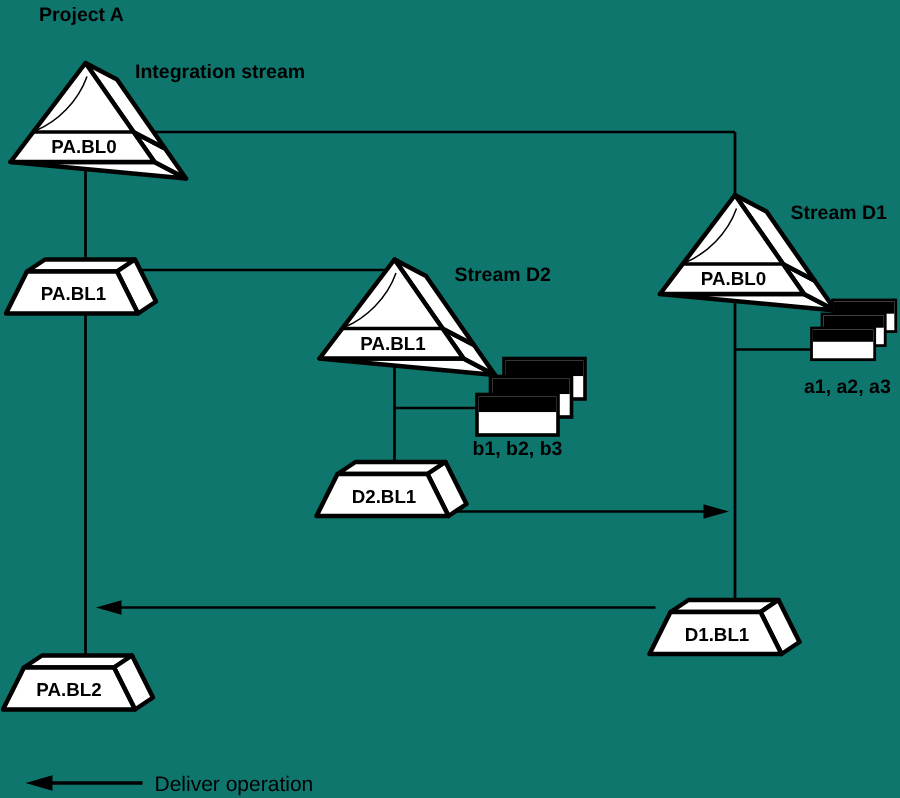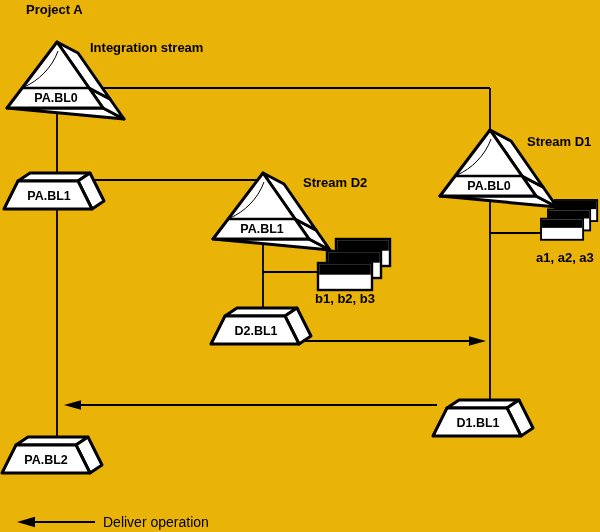--- a/index.html
+++ b/index.html
@@ -5,21 +5,21 @@
   html, body {
     margin: 0;
     padding: 0;
     background: #ffffff;
     font-family: "Liberation Sans", sans-serif;
   }
   .canvas {
     position: relative;
     width: 600px;
     height: 532px;
-    background: #eab308;
+    background: #0f766e;
     overflow: hidden;
   }
   svg text {
     font-family: "Liberation Sans", sans-serif;
     fill: #000000;
   }
   .lbl-big { font-size: 13px; font-weight: bold; }
   .lbl-shape { font-size: 12.5px; font-weight: bold; }
   .lbl-legend { font-size: 14px; font-weight: normal; }
   .conn { stroke: #000000; stroke-width: 1.8; fill: none; }

